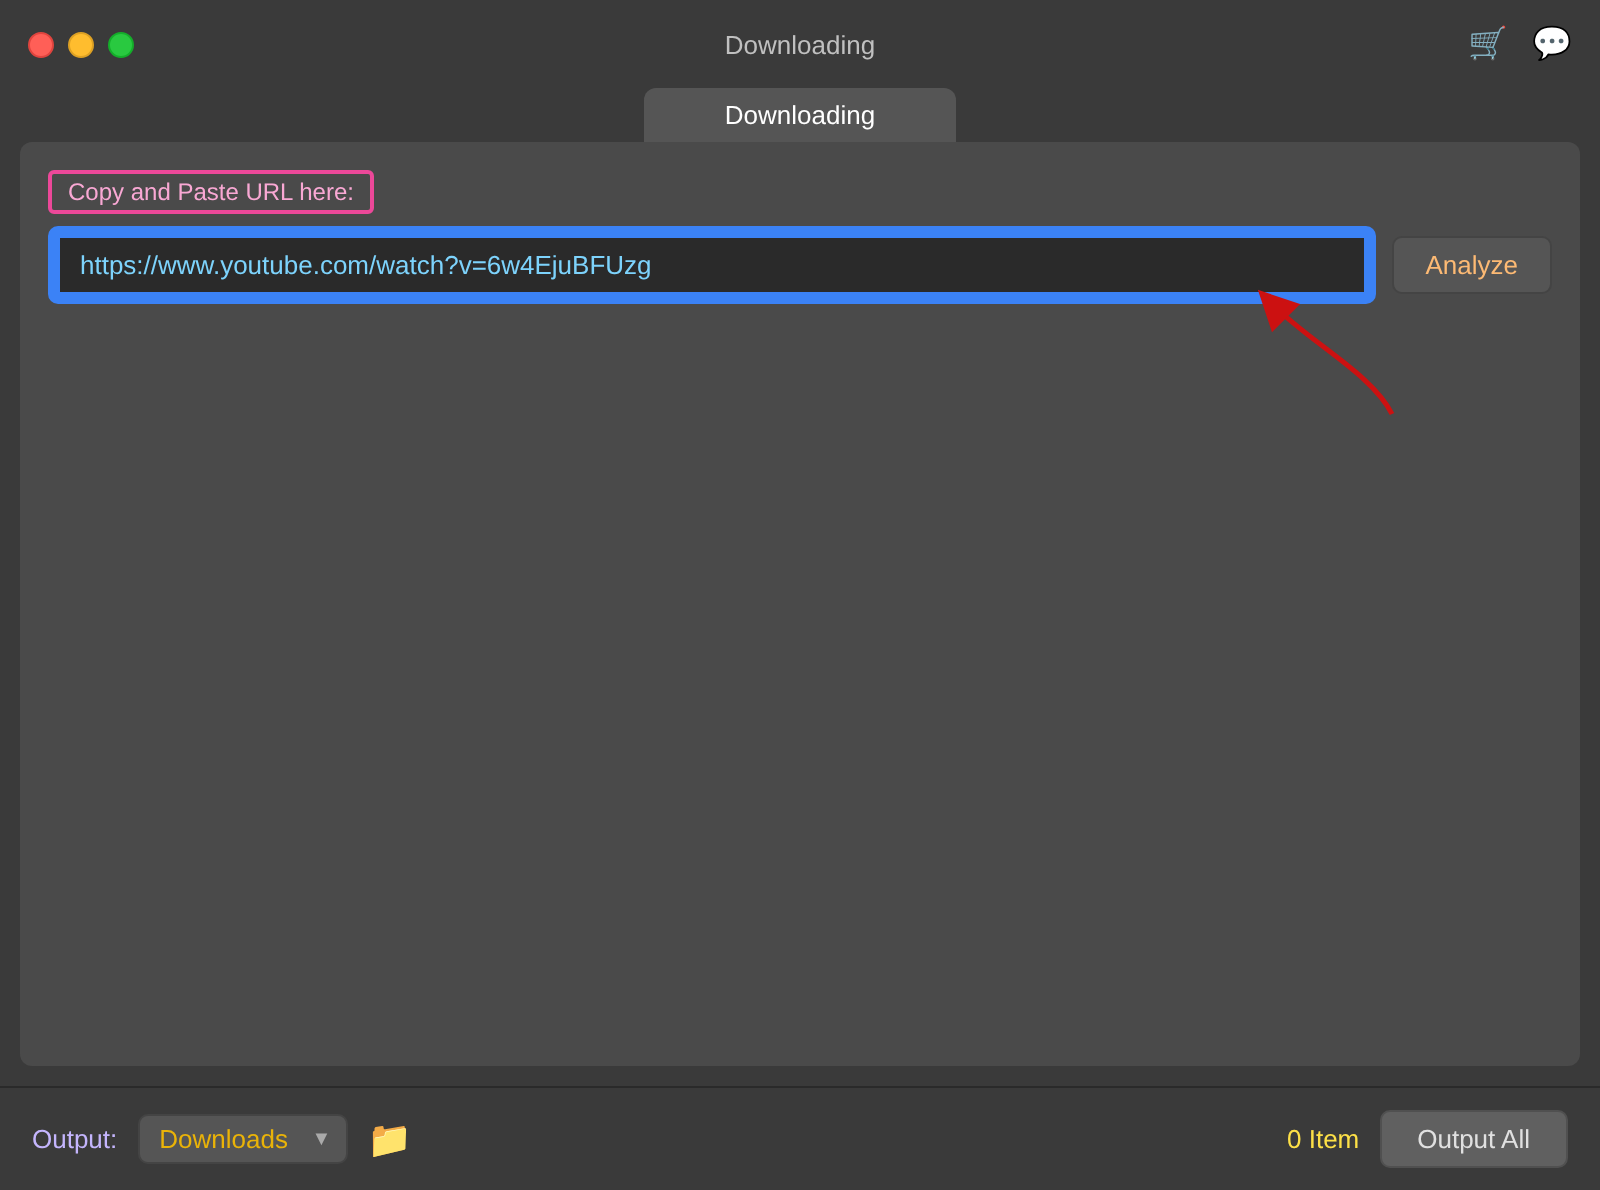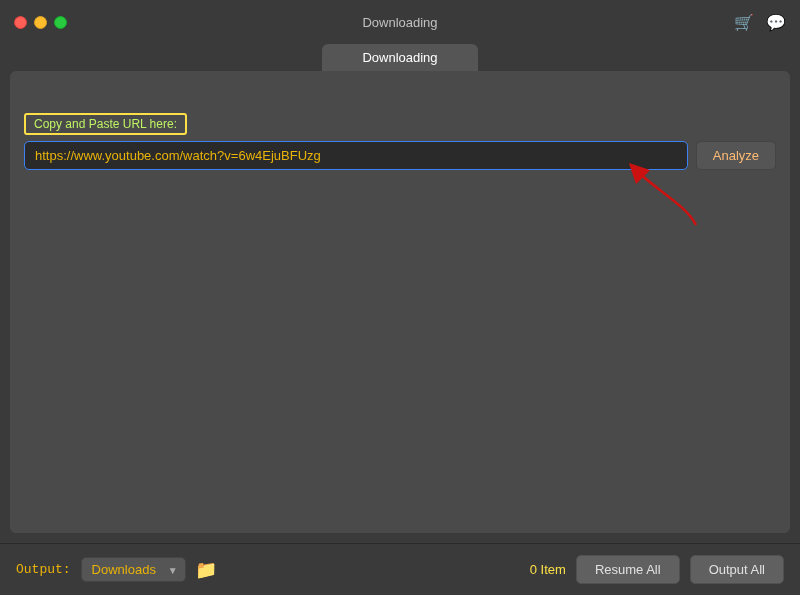--- a/index.html
+++ b/index.html
@@ -97,41 +97,40 @@
 
     
     .url-section {
       display: flex;
       flex-direction: column;
       gap: 6px;
     }
 
     .url-label-box {
       display: inline-block;
-      border: 2px solid #fde047;
+      border: 2px solid #ec4899;
       border-radius: 3px;
       padding: 2px 8px;
-      color: #bef264;
+      color: #f9a8d4;
       font-size: 12px;
       width: fit-content;
-      margin-top: 28px;
     }
 
     .url-input-row {
       display: flex;
       gap: 8px;
       align-items: center;
     }
 
     .url-input {
       flex: 1;
       background: #2a2a2a;
-      border: 1px solid #3b82f6;
-      border-radius: 5px;
-      color: #eab308;
+      border: 6px solid #3b82f6;
+      border-radius: 5px;
+      color: #7dd3fc;
       font-size: 13px;
       padding: 6px 10px;
       outline: none;
     }
 
     .analyze-btn {
       background: #555;
       color: #fdba74;
       border: 1px solid #444;
       border-radius: 5px;
@@ -162,23 +161,22 @@
       align-items: center;
       background: #3a3a3a;
       padding: 8px 16px;
       height: 52px;
       flex-shrink: 0;
       gap: 10px;
       border-top: 1px solid #2a2a2a;
     }
 
     .output-label {
-      color: #eab308;
-      font-size: 13px;
-      font-family: Liberation Mono, monospace;
+      color: #c4b5fd;
+      font-size: 13px;
     }
 
     .output-dropdown {
       background: #555;
       color: #eab308;
       border: 1px solid #444;
       border-radius: 5px;
       padding: 4px 10px;
       font-size: 13px;
       cursor: pointer;
@@ -272,15 +270,14 @@
 <div class="bottom-bar">
   <span class="output-label">Output:</span>
   <div class="dropdown-wrapper">
     <select class="output-dropdown">
       <option>Downloads</option>
     </select>
     <span class="dropdown-arrow">▼</span>
   </div>
   <span class="folder-icon">📁</span>
   <span class="items-count">0 Item</span>
-  <button class="bottom-btn">Resume All</button>
   <button class="bottom-btn">Output All</button>
 </div>
 
 </body></html>

